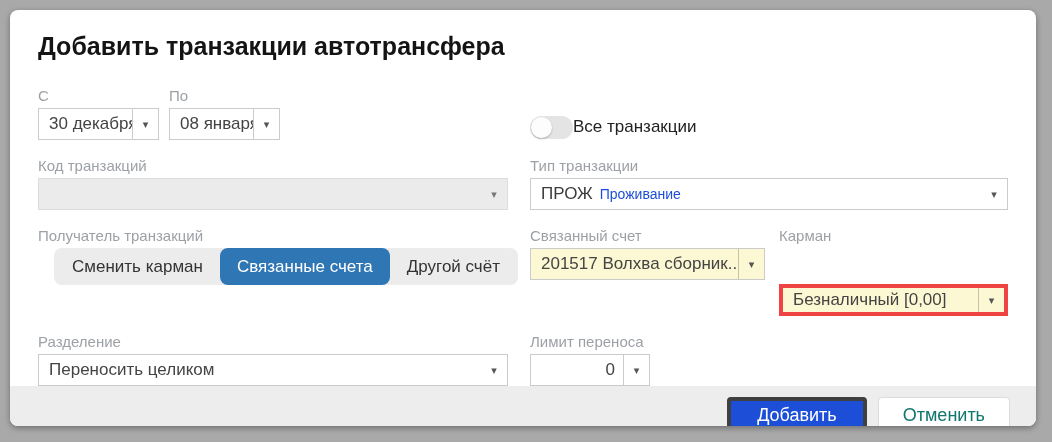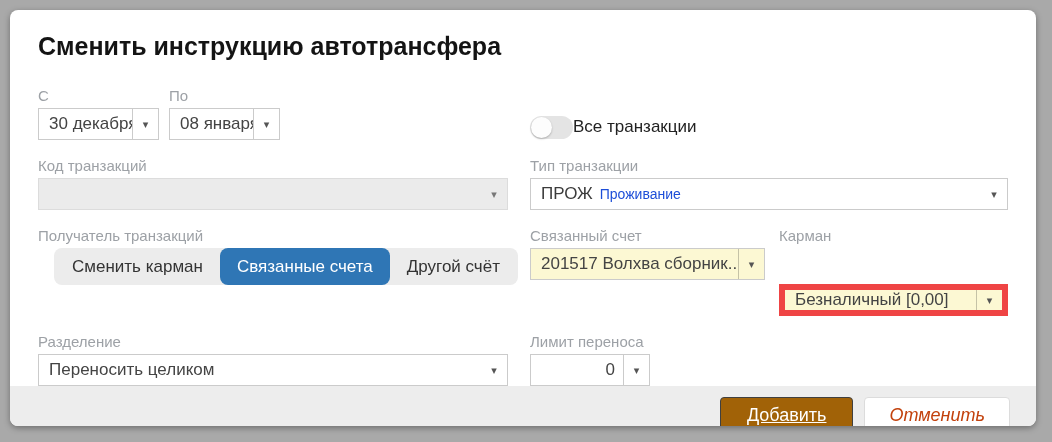--- a/index.html
+++ b/index.html
@@ -55,21 +55,21 @@
   .select .arrow {
     width:26px; flex:0 0 26px;
     display:flex; align-items:center; justify-content:center;
     color:#555; font-size:11px;
   }
   .select.sep .arrow { border-left:1px solid #cbcbcb; }
   .select.disabled { background:#ebebeb; border-color:#dcdcdc; cursor:default; }
   .select.disabled .arrow { color:#777; }
   .select.yellow { background:#fcf8d3; }
   .select.yellow.sep .arrow { border-left-color:#c5c2a6; }
-  .select.focused { border:6px solid #ef4444;margin-top:40px; }
+  .select.focused { border:4px solid #ef4444;margin-top:40px; }
   .dates-row { display:flex; gap:10px; }
   .date-field-1 { width:121px; }
   .date-field-2 { width:111px; }
   
   .toggle-row { display:flex; align-items:center; padding-top:27px; }
   .toggle {
     width:43px; height:23px;
     background:#e4e4e4; border-radius:12px;
     position:relative; cursor:pointer; flex:0 0 43px;
   }
@@ -112,37 +112,37 @@
     gap:11px; padding:0 26px;
   }
   .btn {
     height:37px;
     border-radius:4px;
     font-family:inherit; font-size:18px;
     cursor:pointer;
     display:flex; align-items:center; justify-content:center;
   }
   .btn-add {
-    background:#a16207; color:#fff;
-    border:1px solid #404040;
-    min-width:125px; padding:0 26px;text-decoration:underline;
+    background:#1d4ed8; color:#fff;
+    border:4px solid #404040;
+    min-width:125px; padding:0 26px;
   }
   .btn-cancel {
-    background:#fff; color:#c2410c;
+    background:#fff; color:#0f766e;
     border:1px solid #dcdcdc;
-    min-width:130px; padding:0 24px;font-style:italic;
+    min-width:130px; padding:0 24px;
   }
 </style>
 </head>
 <body>
 
 <div class="dialog">
   <div class="dialog-body">
 
-    <h1 class="dialog-title">Сменить инструкцию автотрансфера</h1>
+    <h1 class="dialog-title">Добавить транзакции автотрансфера</h1>
 
     <div class="form-grid">
 
       <div>
         <div class="dates-row">
           <div class="date-field-1">
             <span class="field-label">С</span>
             <div class="select sep">
               <span class="value">30 декабря</span>
               <span class="arrow">▾</span>

